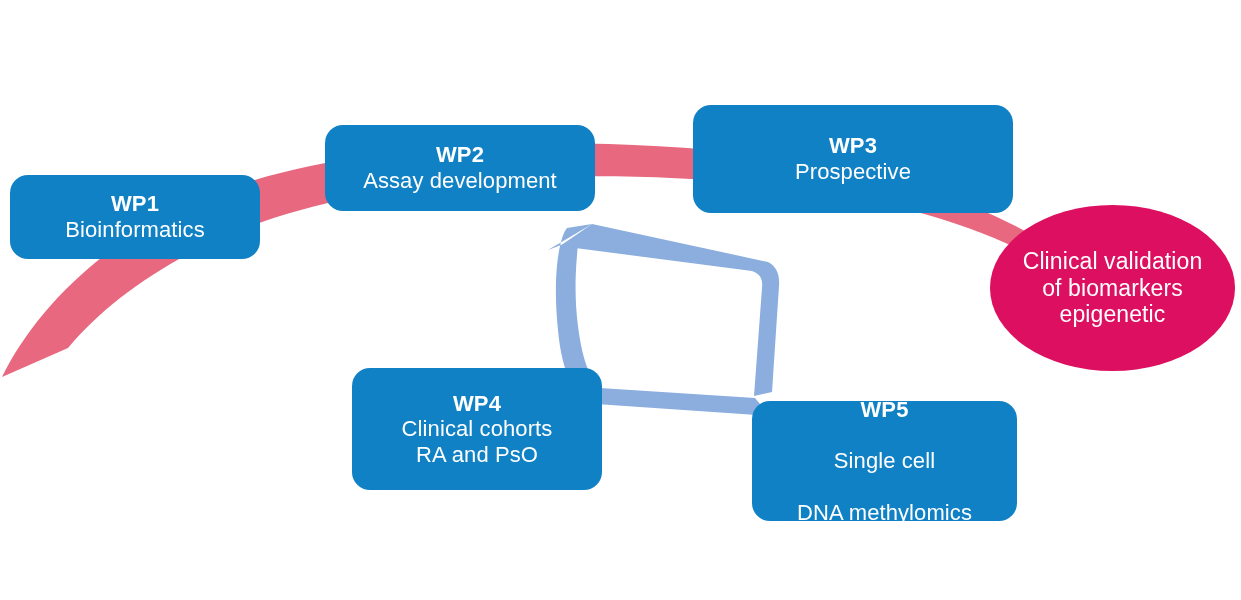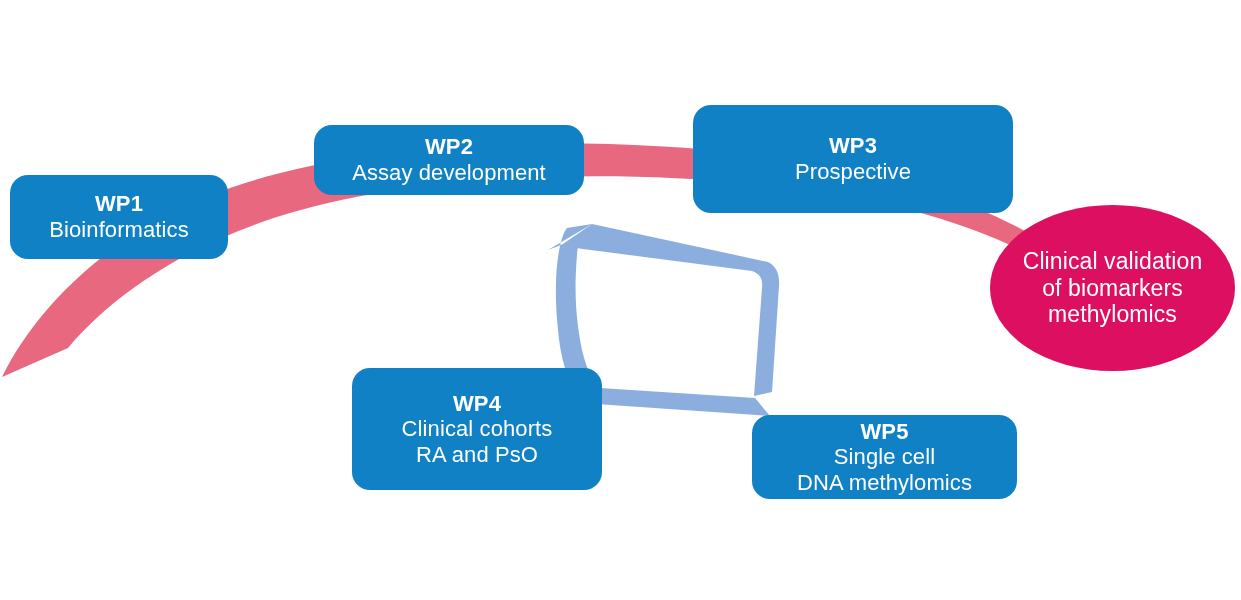--- a/index.html
+++ b/index.html
@@ -58,25 +58,25 @@
     padding: 0 10px;
   }
   .ellipse-line {
     font-size: 23px;
     font-weight: normal;
     white-space: nowrap;
     text-align: center;
   }
 
   
-  #wp1 { left: 10px;  top: 175px; width: 218px; height: 84px; }
-  #wp2 { left: 314px; top: 125px; width: 270px; height: 70px; }
+  #wp1 { left: 10px;  top: 175px; width: 250px; height: 84px; }
+  #wp2 { left: 325px; top: 125px; width: 270px; height: 86px; }
   #wp3 { left: 693px; top: 105px; width: 320px; height: 108px; }
   #wp4 { left: 352px; top: 368px; width: 250px; height: 122px; justify-content: center; }
-  #wp5 { left: 752px; top: 415px; width: 265px; height: 84px; }
+  #wp5 { left: 752px; top: 401px; width: 265px; height: 120px; gap: 26px; }
   #validation { left: 990px; top: 205px; width: 245px; height: 166px; }
 </style>
 </head>
 <body>
 
 <div id="canvas">
 
   <svg id="ribbons" viewBox="0 0 1241 600" aria-hidden="true">
 
     <path fill="#E8697F" d="M 2,377
@@ -134,16 +134,16 @@
 
   <div class="node wp-box" id="wp5">
     <div class="wp-title">WP5</div>
     <div class="wp-sub">Single cell</div>
     <div class="wp-sub">DNA methylomics</div>
   </div>
 
   <div class="node ellipse-node" id="validation">
     <div class="ellipse-line">Clinical validation</div>
     <div class="ellipse-line">of biomarkers</div>
-    <div class="ellipse-line">methylomics</div>
+    <div class="ellipse-line">epigenetic</div>
   </div>
 
 </div>
 
 </body></html>

